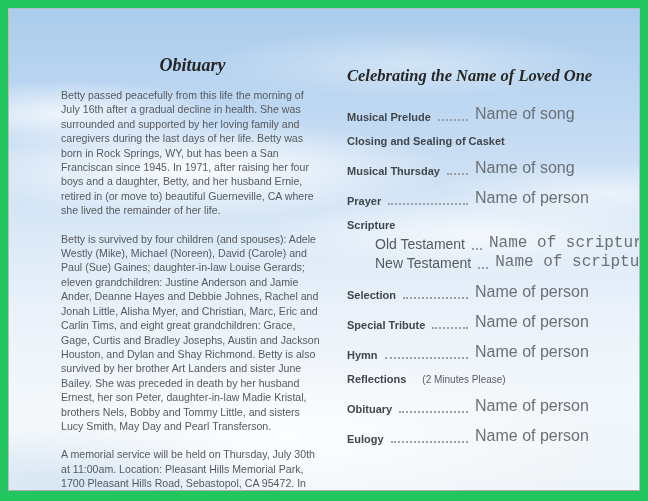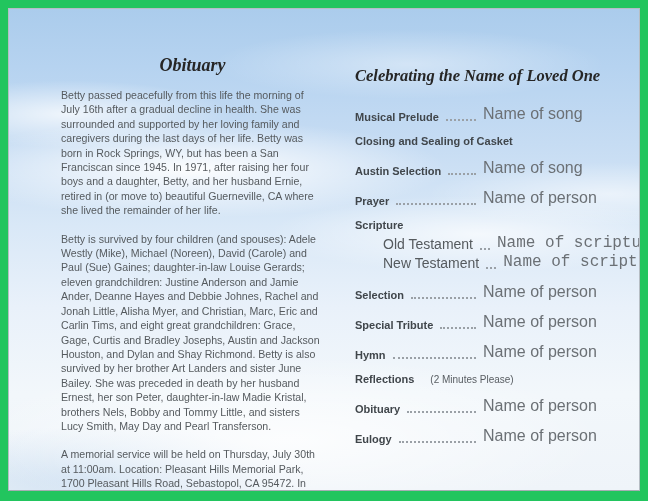--- a/index.html
+++ b/index.html
@@ -40,21 +40,21 @@
     margin: 46px 0 11px 0;
   }
   .col-left p {
     font-size: 10.6px; line-height: 14.4px;
     color: #555a5e;
     margin: 12px 0 14px 0;
     text-align: left;
   }
   
   .col-right {
-    position: absolute; left: 346px; top: 0; width: 236px;
+    position: absolute; left: 338px; top: 0; width: 236px;
   }
   .col-right .doc-title {
     font-size: 16.5px;
     margin: 57px 0 0 0;
     white-space: nowrap;
   }
   .svc-items { margin-top: 19px; }
   .svc-row { margin-bottom: 12px; }
   .svc-main { display: flex; align-items: flex-end; }
   .svc-label {
@@ -105,21 +105,21 @@
               <span class="svc-value">Name of song</span>
             </div>
           </div>
           <div class="svc-row">
             <div class="svc-main">
               <span class="svc-label">Closing and Sealing of Casket</span>
             </div>
           </div>
           <div class="svc-row">
             <div class="svc-main">
-              <span class="svc-label">Austin Selection</span>
+              <span class="svc-label">Musical Thursday</span>
               <span class="leader"></span>
               <span class="svc-value">Name of song</span>
             </div>
           </div>
           <div class="svc-row">
             <div class="svc-main">
               <span class="svc-label">Prayer</span>
               <span class="leader"></span>
               <span class="svc-value">Name of person</span>
             </div>

